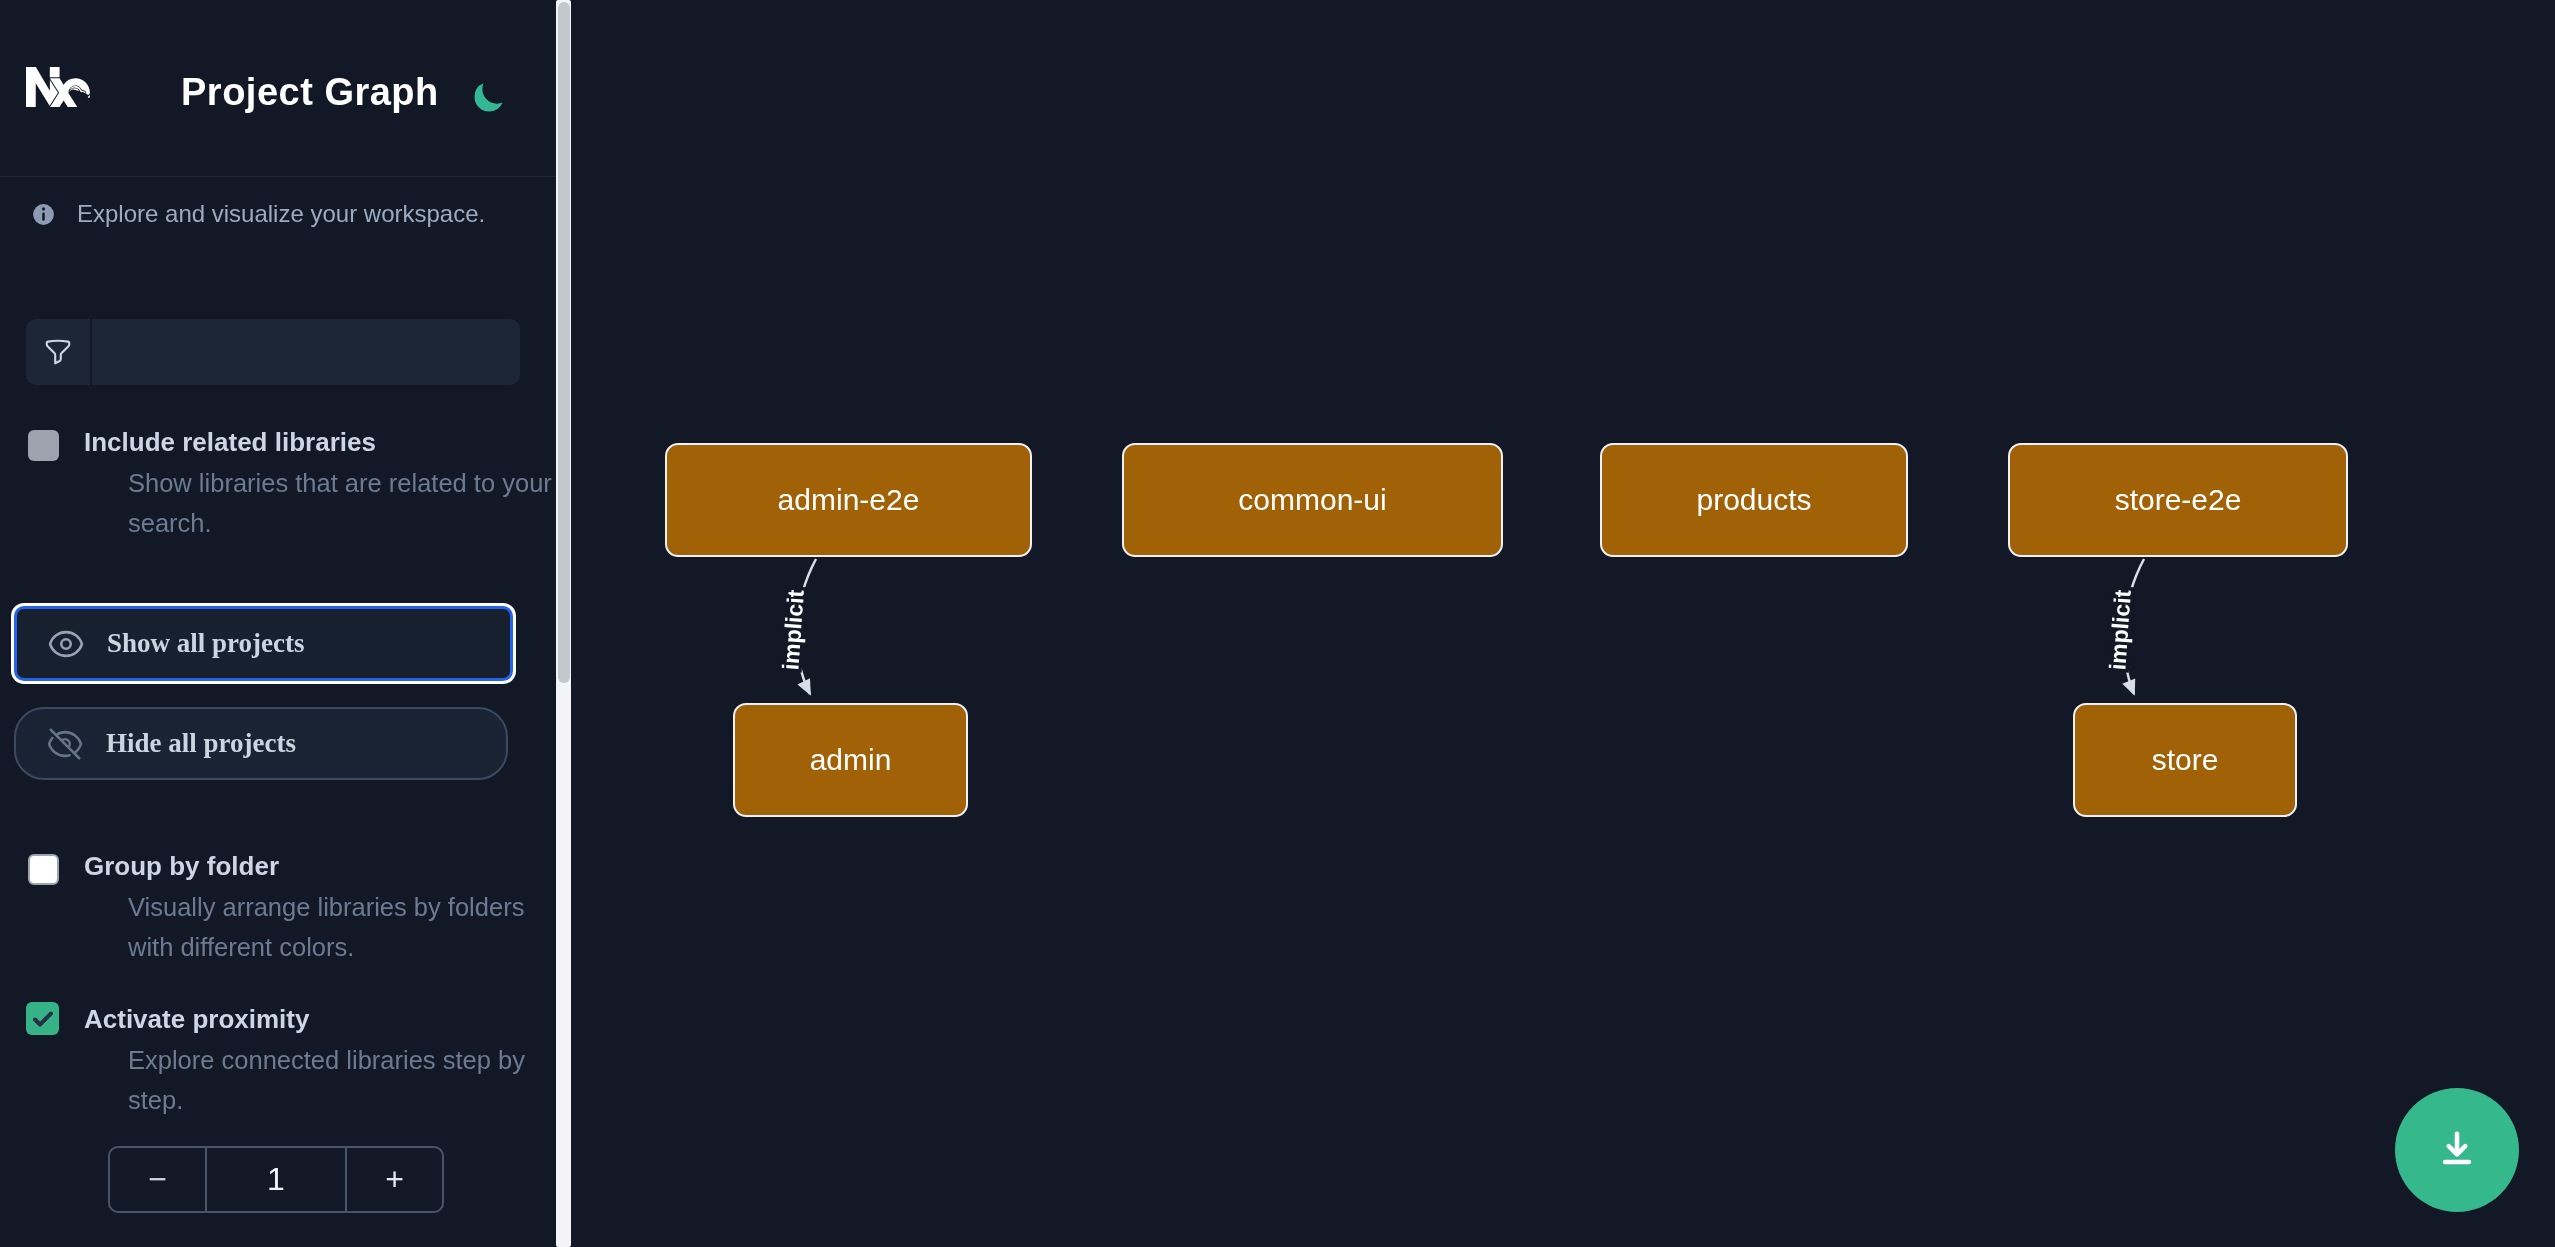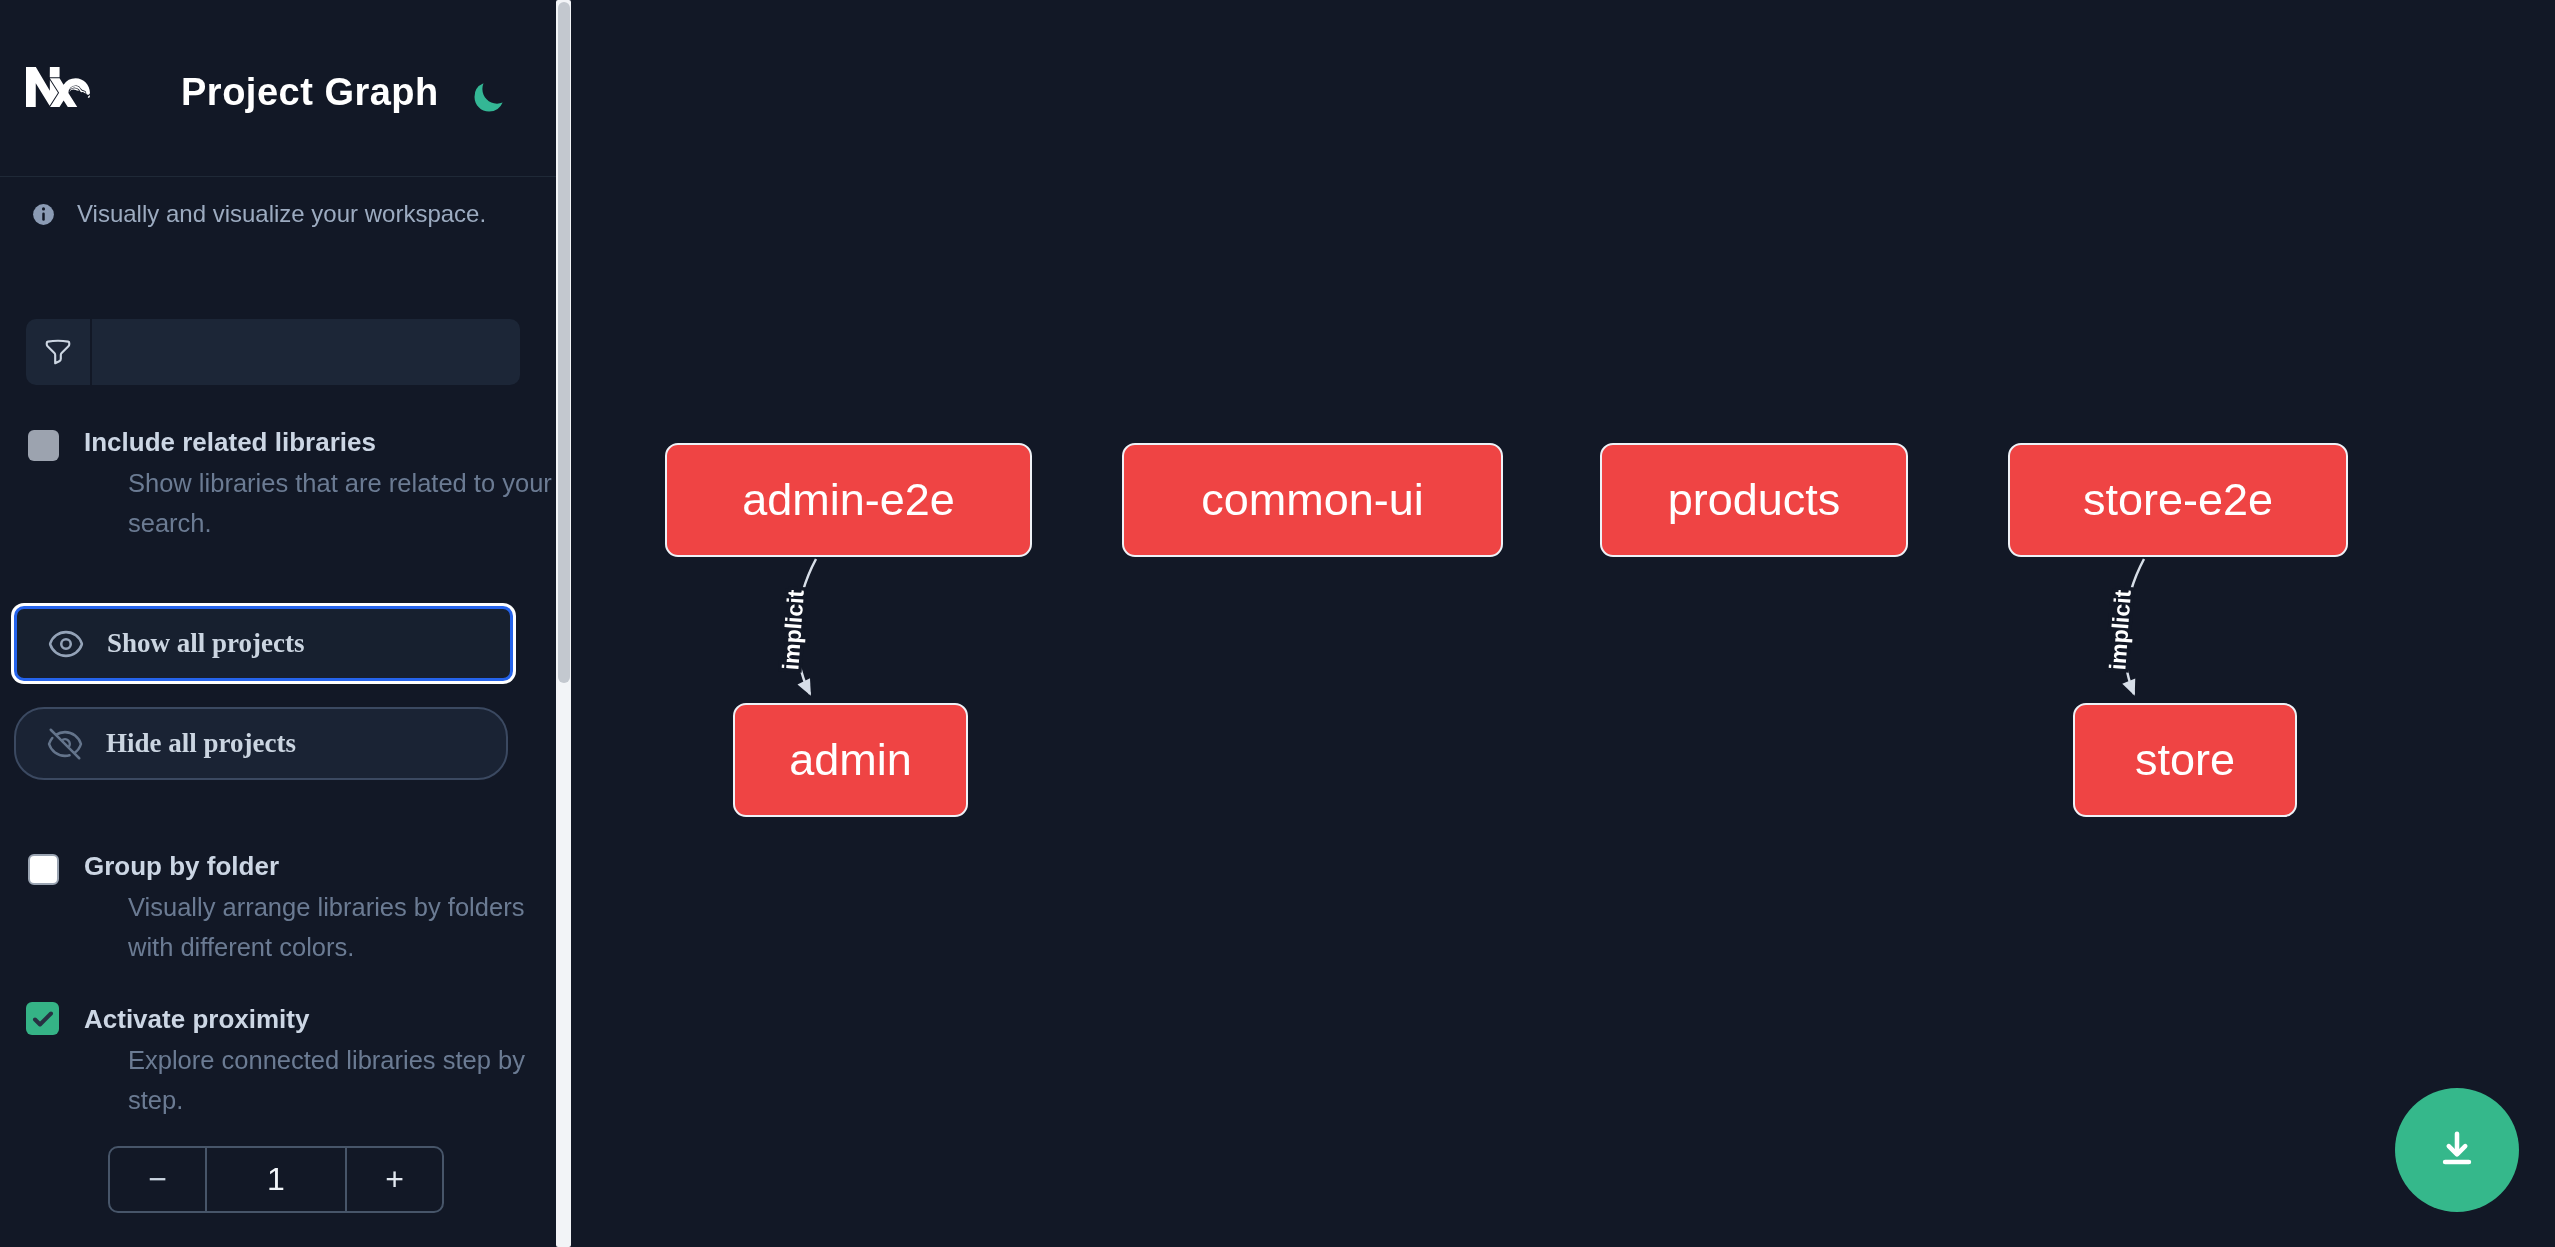--- a/index.html
+++ b/index.html
@@ -50,21 +50,21 @@
   .step-inc { width:97px; border-left:2px solid #475569; font-size:32px; color:#e2e8f0; background:transparent; border-top:none;border-bottom:none;border-right:none; cursor:pointer; font-family:inherit;}
 
   
   .scroll-track { position:absolute; left:556px; top:0; width:15px; height:1247px; background:#f2f4f7; border-radius:2px; }
   .scroll-thumb { position:absolute; left:1.5px; top:2px; width:12px; height:681px; background:#c3c8cf; border-radius:6px; }
 
   
   .canvas { position:absolute; left:576px; top:0; right:0; bottom:0; background:#121826; }
   .edges-svg { position:absolute; left:0; top:0; width:2555px; height:1247px; pointer-events:none; }
   .edges-svg text { paint-order:stroke; stroke:#121826; stroke-width:7px; fill:#ffffff; font-size:23px; font-weight:600; }
-  .node { position:absolute; background:#ef4444; border:2.5px solid #eef2f7; border-radius:13px; color:#ffffff; display:flex; align-items:center; justify-content:center; font-size:45px; cursor:pointer; }
+  .node { position:absolute; background:#a16207; border:2.5px solid #eef2f7; border-radius:13px; color:#ffffff; display:flex; align-items:center; justify-content:center; font-size:30px; cursor:pointer; }
 
   .fab { position:absolute; left:2395px; top:1088px; width:124px; height:124px; border-radius:50%; background:#35b88b; border:none; display:flex; align-items:center; justify-content:center; cursor:pointer; }
   .fab svg { width:52px; height:52px; }
 </style>
 </head>
 <body>
 
 <aside class="sidebar">
   <div class="sb-header">
     <svg class="nx-logo" viewBox="0 0 24 24" preserveAspectRatio="xMinYMid meet">
@@ -77,21 +77,21 @@
         </svg>
     </button>
   </div>
 
   <div class="info-row">
     <svg class="info-icon" viewBox="0 0 24 24">
       <circle cx="12" cy="12" r="10" fill="#8b9bb4"></circle>
       <rect x="10.8" y="10" width="2.4" height="8" rx="1.2" fill="#121826"></rect>
       <circle cx="12" cy="6.6" r="1.5" fill="#121826"></circle>
     </svg>
-    <span class="info-text">Visually and visualize your workspace.</span>
+    <span class="info-text">Explore and visualize your workspace.</span>
   </div>
 
   <div class="search-box">
     <div class="search-icon-seg">
       <svg viewBox="0 0 24 24" fill="none" stroke="#cbd5e1" stroke-width="1.7" stroke-linecap="round" stroke-linejoin="round">
         <path d="M12 3c2.755 0 5.455.232 8.083.678.533.09.917.556.917 1.096v1.044a2.25 2.25 0 01-.659 1.591l-5.432 5.432a2.25 2.25 0 00-.659 1.591v2.927a2.25 2.25 0 01-1.244 2.013L9.75 21v-6.568a2.25 2.25 0 00-.659-1.591L3.659 7.409A2.25 2.25 0 013 5.818V4.774c0-.54.384-1.006.917-1.096A48.32 48.32 0 0112 3z"></path>
       </svg>
     </div>
   </div>
 

